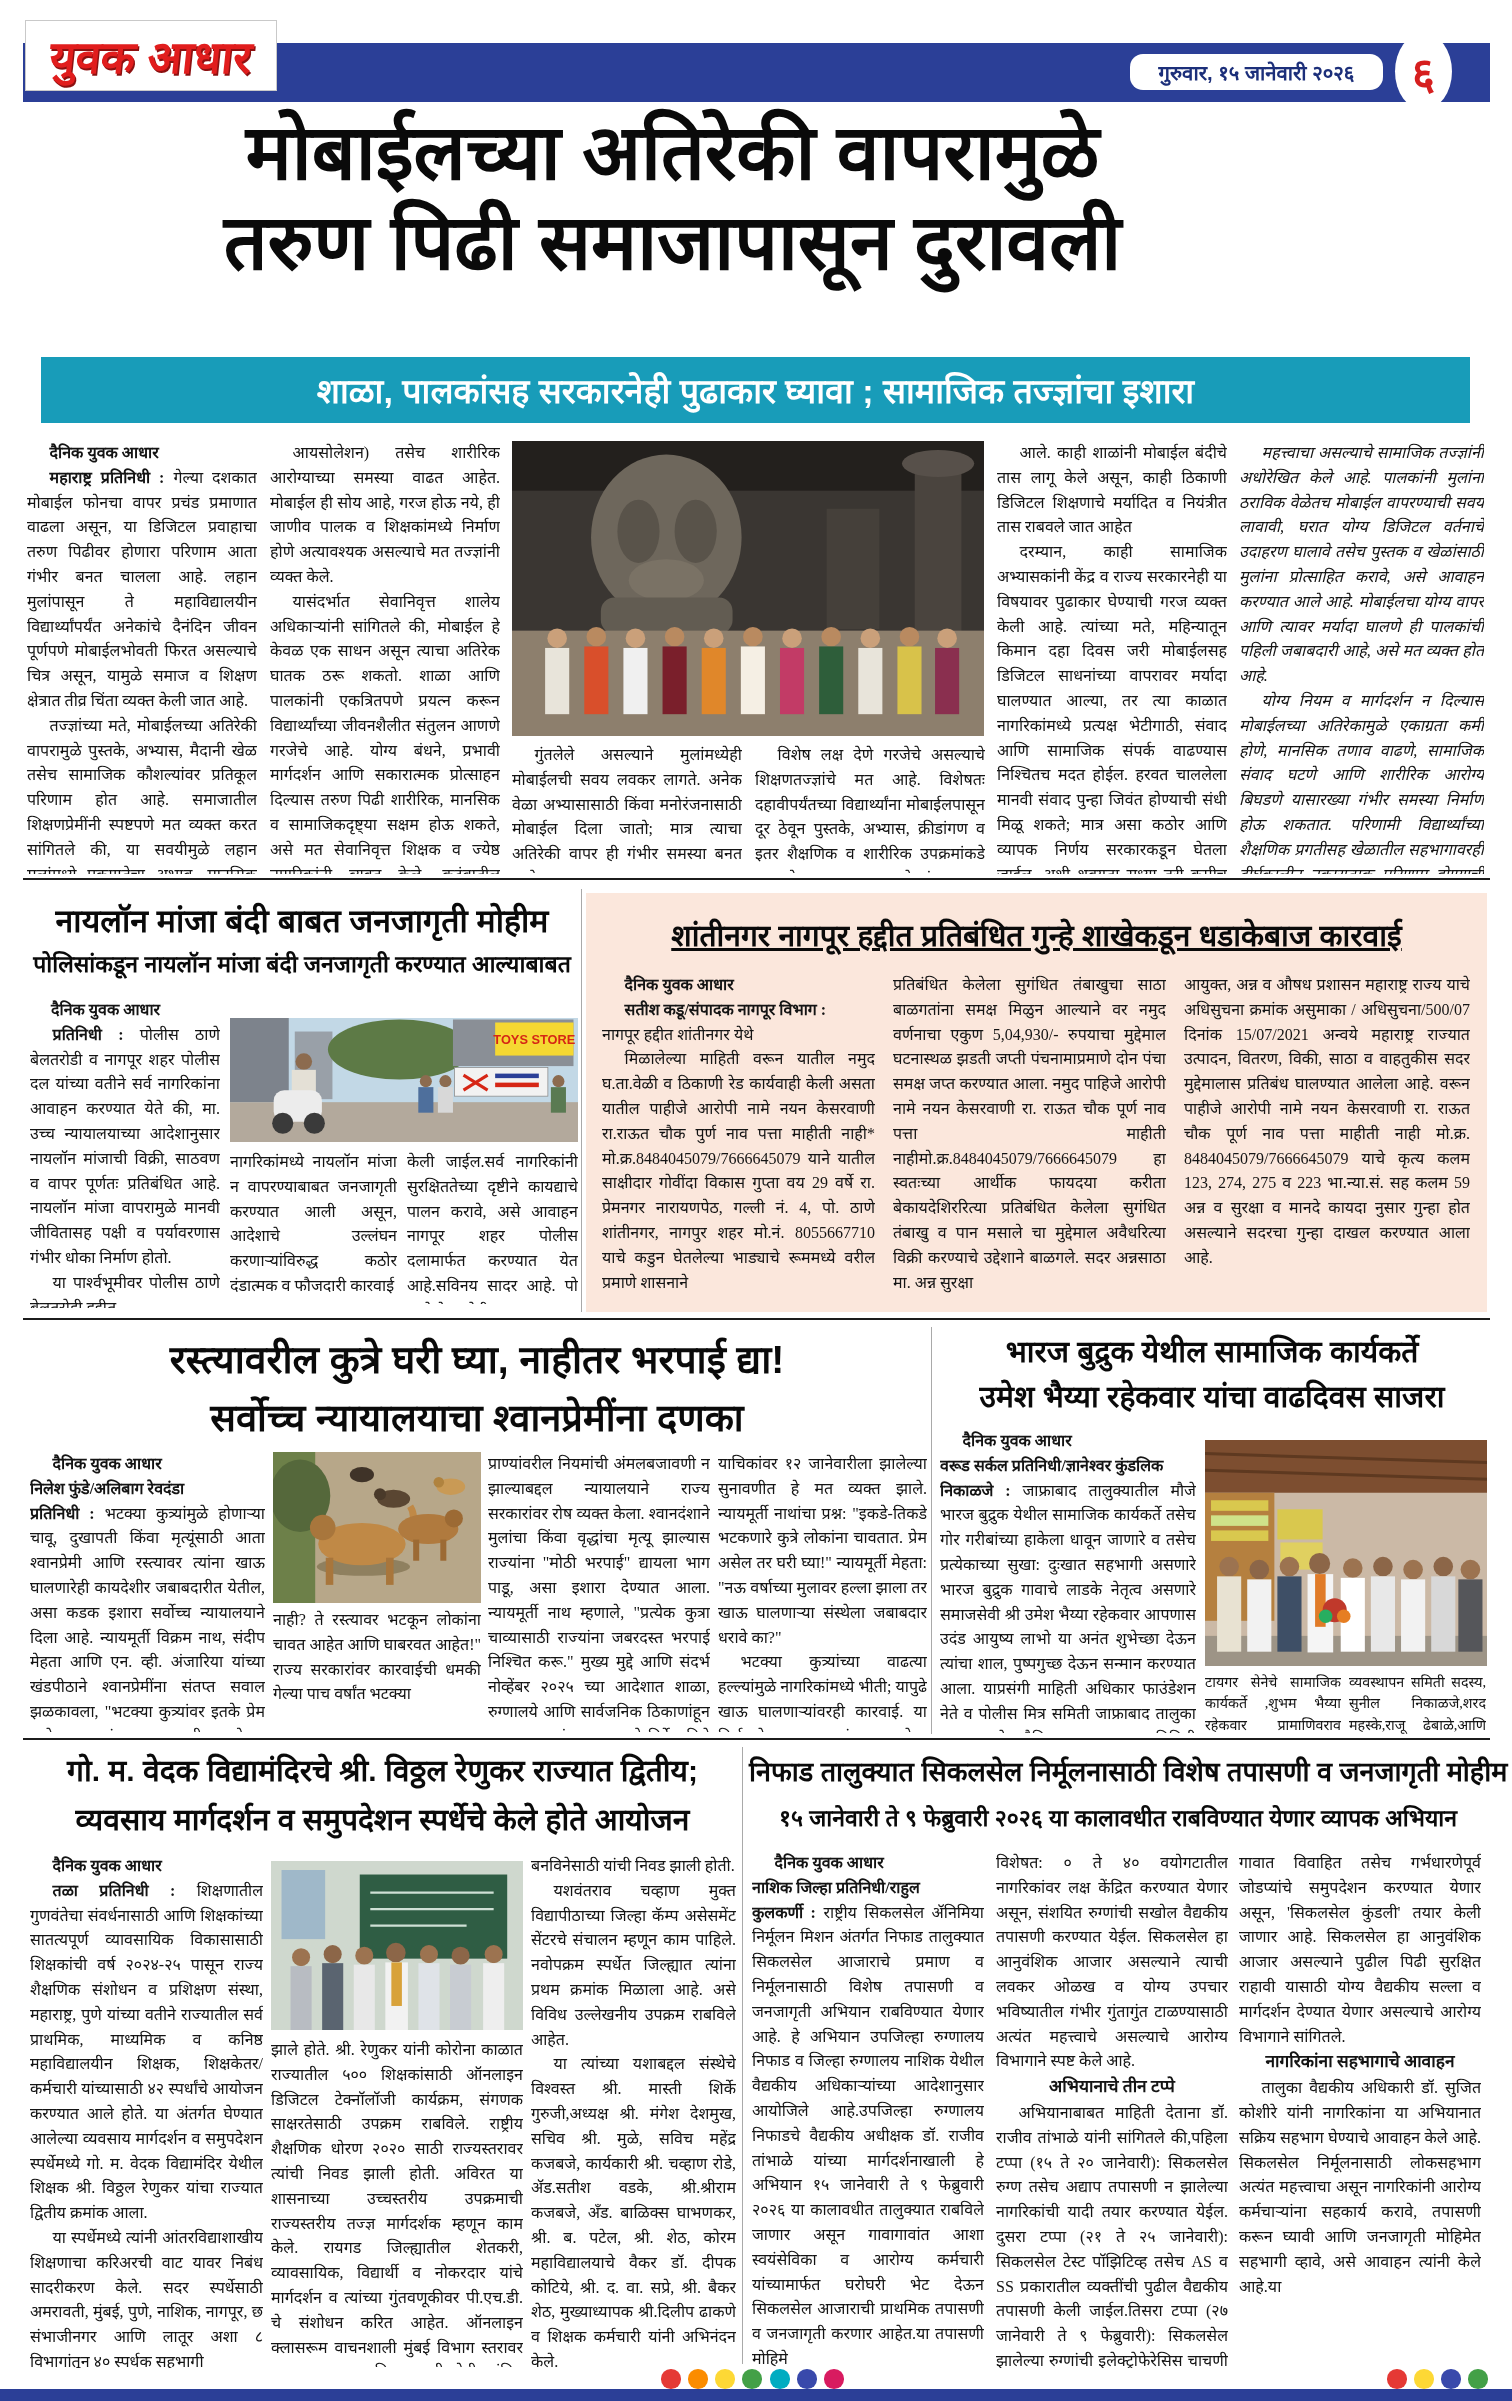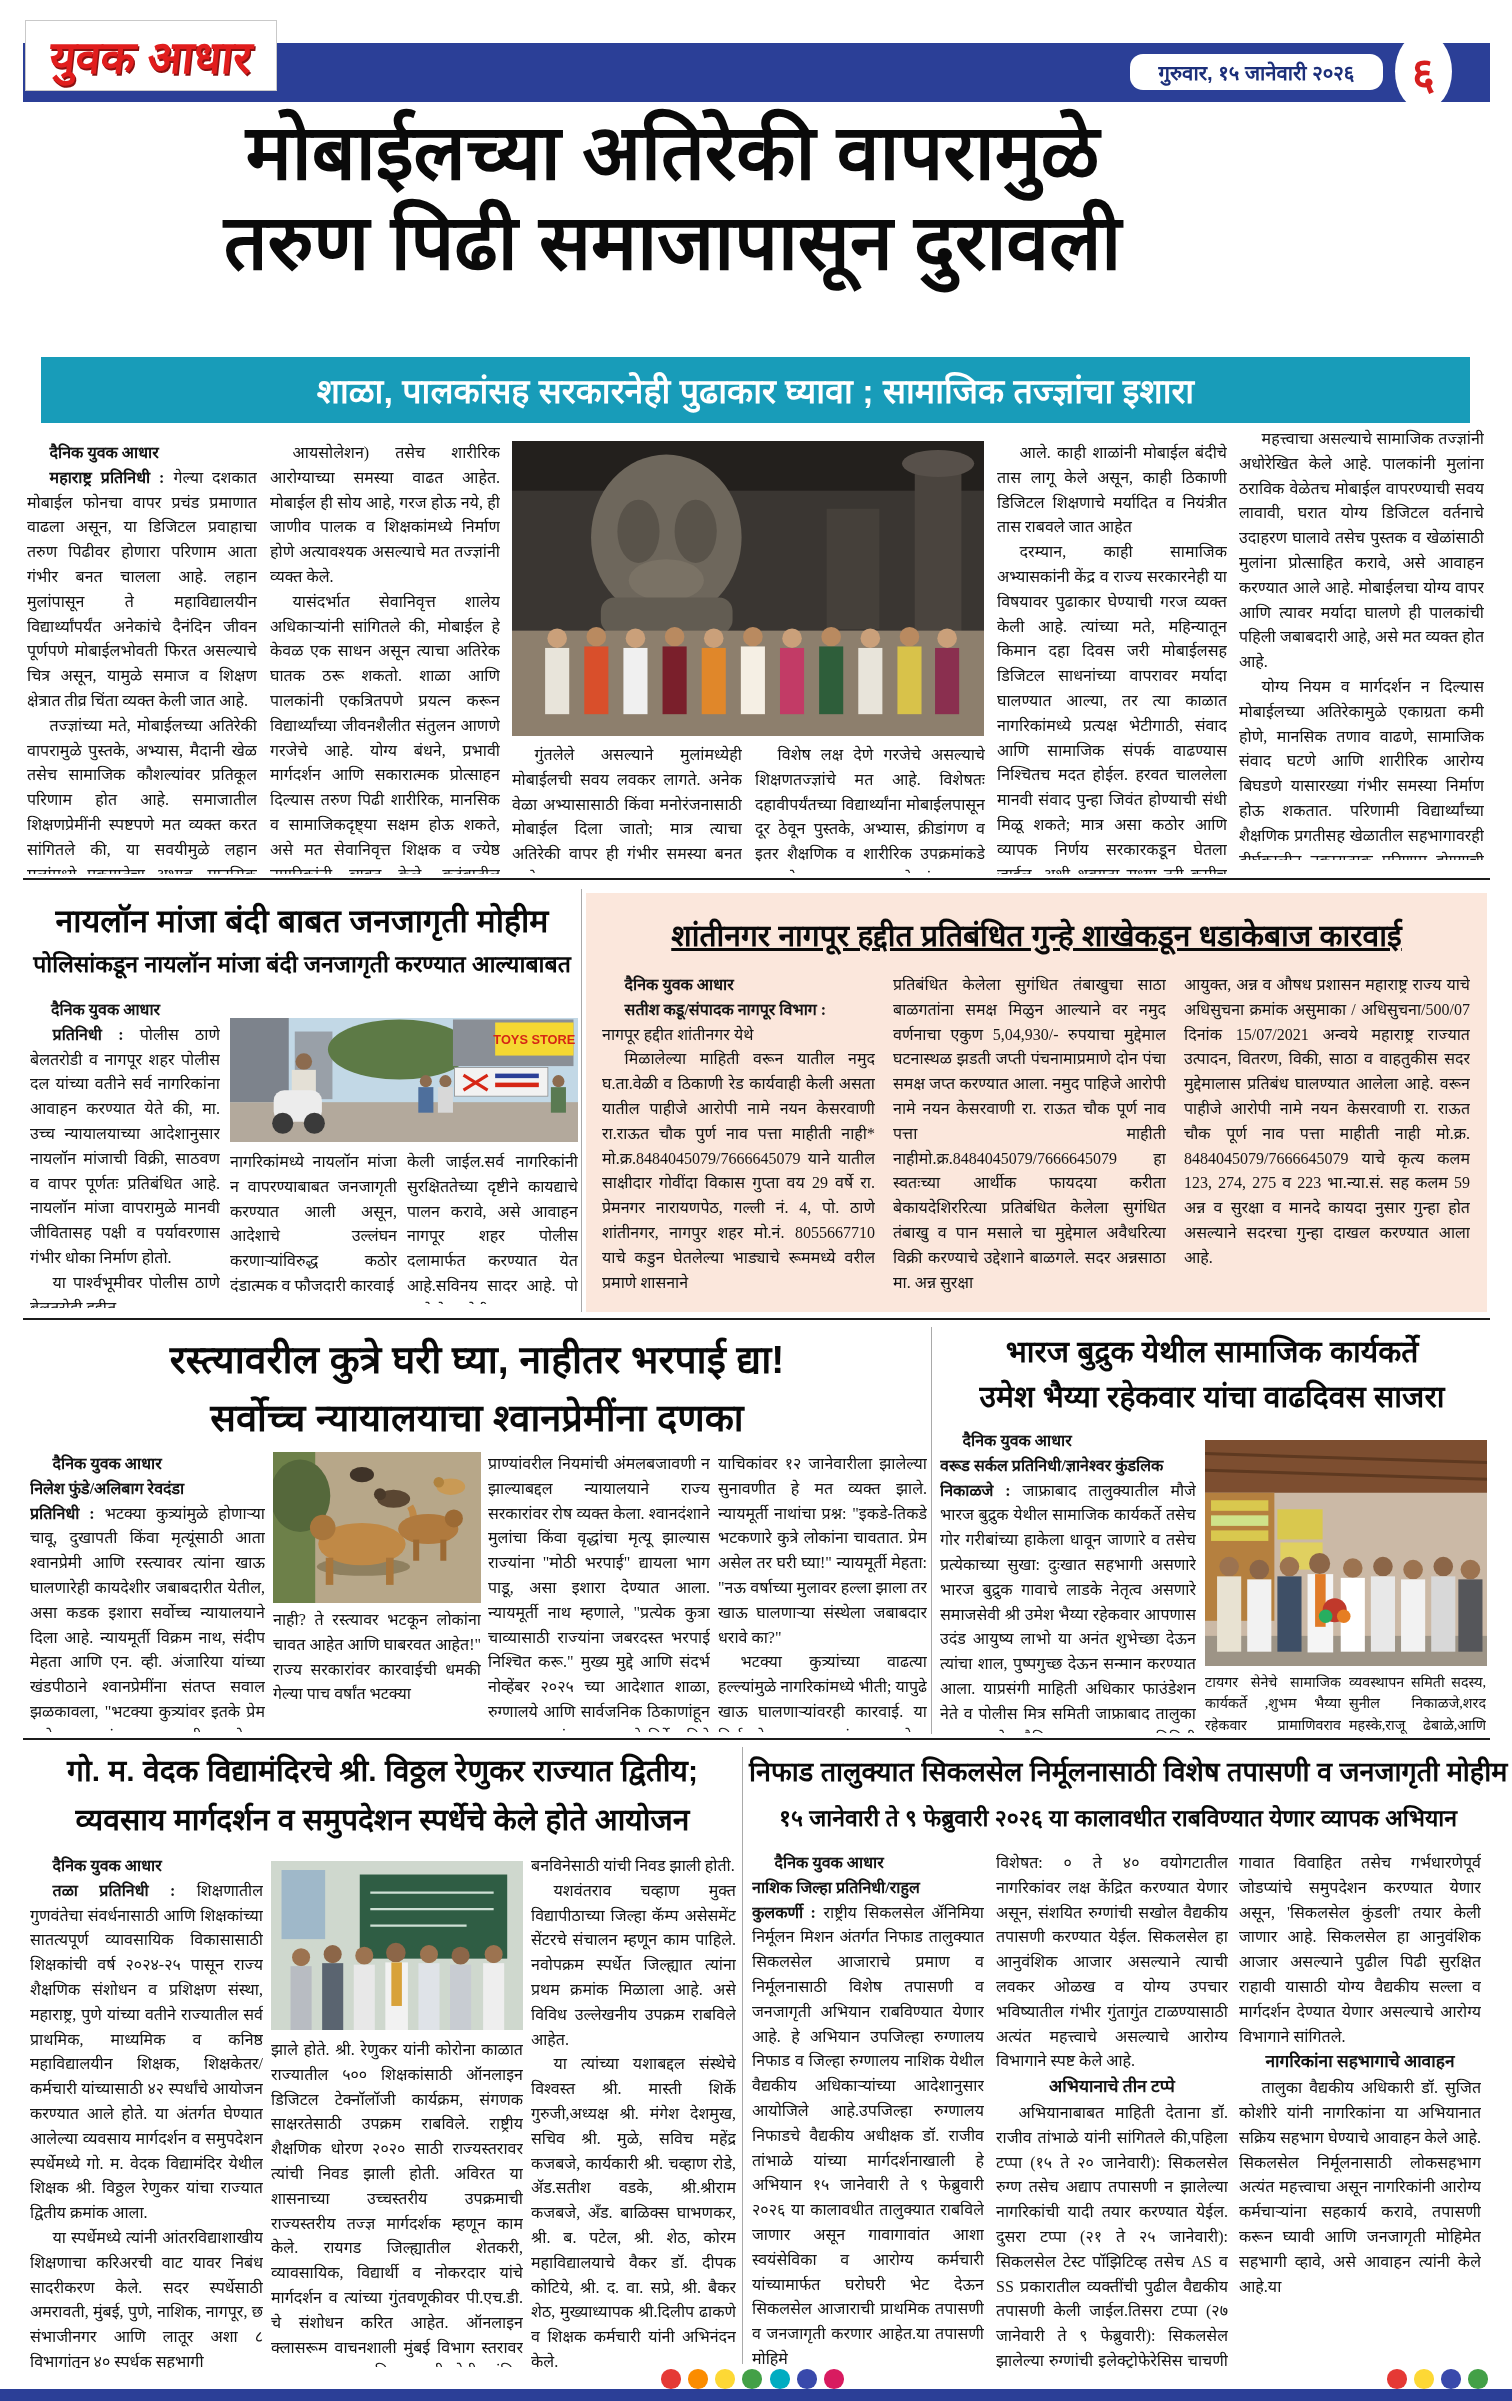--- a/index.html
+++ b/index.html
@@ -113,21 +113,21 @@
     <p>गुंतलेले असल्याने मुलांमध्येही मोबाईलची सवय लवकर लागते. अनेक वेळा अभ्यासासाठी किंवा मनोरंजनासाठी मोबाईल दिला जातो; मात्र त्याचा अतिरेकी वापर ही गंभीर समस्या बनत आहे.</p>
 
   </div>
   <div class="col" style="left:755px;top:743px;width:230px;height:130px;">
     <p>विशेष लक्ष देणे गरजेचे असल्याचे शिक्षणतज्ज्ञांचे मत आहे. विशेषतः दहावीपर्यंतच्या विद्यार्थ्यांना मोबाईलपासून दूर ठेवून पुस्तके, अभ्यास, क्रीडांगण व इतर शैक्षणिक व शारीरिक उपक्रमांकडे वळवणे आवश्यक असल्याचे सांगण्यात</p>
   </div>
   <div class="col" style="left:997px;top:441px;width:230px;height:433px;">
     <p>आले. काही शाळांनी मोबाईल बंदीचे तास लागू केले असून, काही ठिकाणी डिजिटल शिक्षणाचे मर्यादित व नियंत्रीत तास राबवले जात आहेत</p>
     <p>दरम्यान, काही सामाजिक अभ्यासकांनी केंद्र व राज्य सरकारनेही या विषयावर पुढाकार घेण्याची गरज व्यक्त केली आहे. त्यांच्या मते, महिन्यातून किमान दहा दिवस जरी मोबाईलसह डिजिटल साधनांच्या वापरावर मर्यादा घालण्यात आल्या, तर त्या काळात नागरिकांमध्ये प्रत्यक्ष भेटीगाठी, संवाद आणि सामाजिक संपर्क वाढण्यास निश्चितच मदत होईल. हरवत चाललेला मानवी संवाद पुन्हा जिवंत होण्याची संधी मिळू शकते; मात्र असा कठोर आणि व्यापक निर्णय सरकारकडून घेतला जाईल, अशी शक्यता सध्या तरी कमीच असल्याचे मत जाणकारांनी व्यक्त केले. पालकांचा सहभागही तितकाच</p>
   </div>
-  <div class="col" style="left:1239px;top:427px;width:245px;height:433px;">
+  <div class="col" style="left:1239px;top:441px;width:245px;height:433px;font-style:italic;">
     <p>महत्त्वाचा असल्याचे सामाजिक तज्ज्ञांनी अधोरेखित केले आहे. पालकांनी मुलांना ठराविक वेळेतच मोबाईल वापरण्याची सवय लावावी, घरात योग्य डिजिटल वर्तनाचे उदाहरण घालावे तसेच पुस्तक व खेळांसाठी मुलांना प्रोत्साहित करावे, असे आवाहन करण्यात आले आहे. मोबाईलचा योग्य वापर आणि त्यावर मर्यादा घालणे ही पालकांची पहिली जबाबदारी आहे, असे मत व्यक्त होत आहे.</p>
     <p>योग्य नियम व मार्गदर्शन न दिल्यास मोबाईलच्या अतिरेकामुळे एकाग्रता कमी होणे, मानसिक तणाव वाढणे, सामाजिक संवाद घटणे आणि शारीरिक आरोग्य बिघडणे यासारख्या गंभीर समस्या निर्माण होऊ शकतात. परिणामी विद्यार्थ्यांच्या शैक्षणिक प्रगतीसह खेळातील सहभागावरही दीर्घकालीन नकारात्मक परिणाम होण्याची शक्यता तज्ज्ञांनी व्यक्त केली आहे.</p>
   </div>
 
   <div class="rule" style="left:22.6px;top:878px;width:1467px;"></div>
 
   <div class="h2" style="left:27px;top:898px;width:550px;font-size:32px;">नायलॉन मांजा बंदी बाबत जनजागृती मोहीम</div>
   <div class="h2" style="left:27px;top:947px;width:550px;font-size:23px;">पोलिसांकडून नायलॉन मांजा बंदी जनजागृती करण्यात आल्याबाबत</div>
 
   <div class="col" style="left:30px;top:998px;width:190px;height:310px;">

